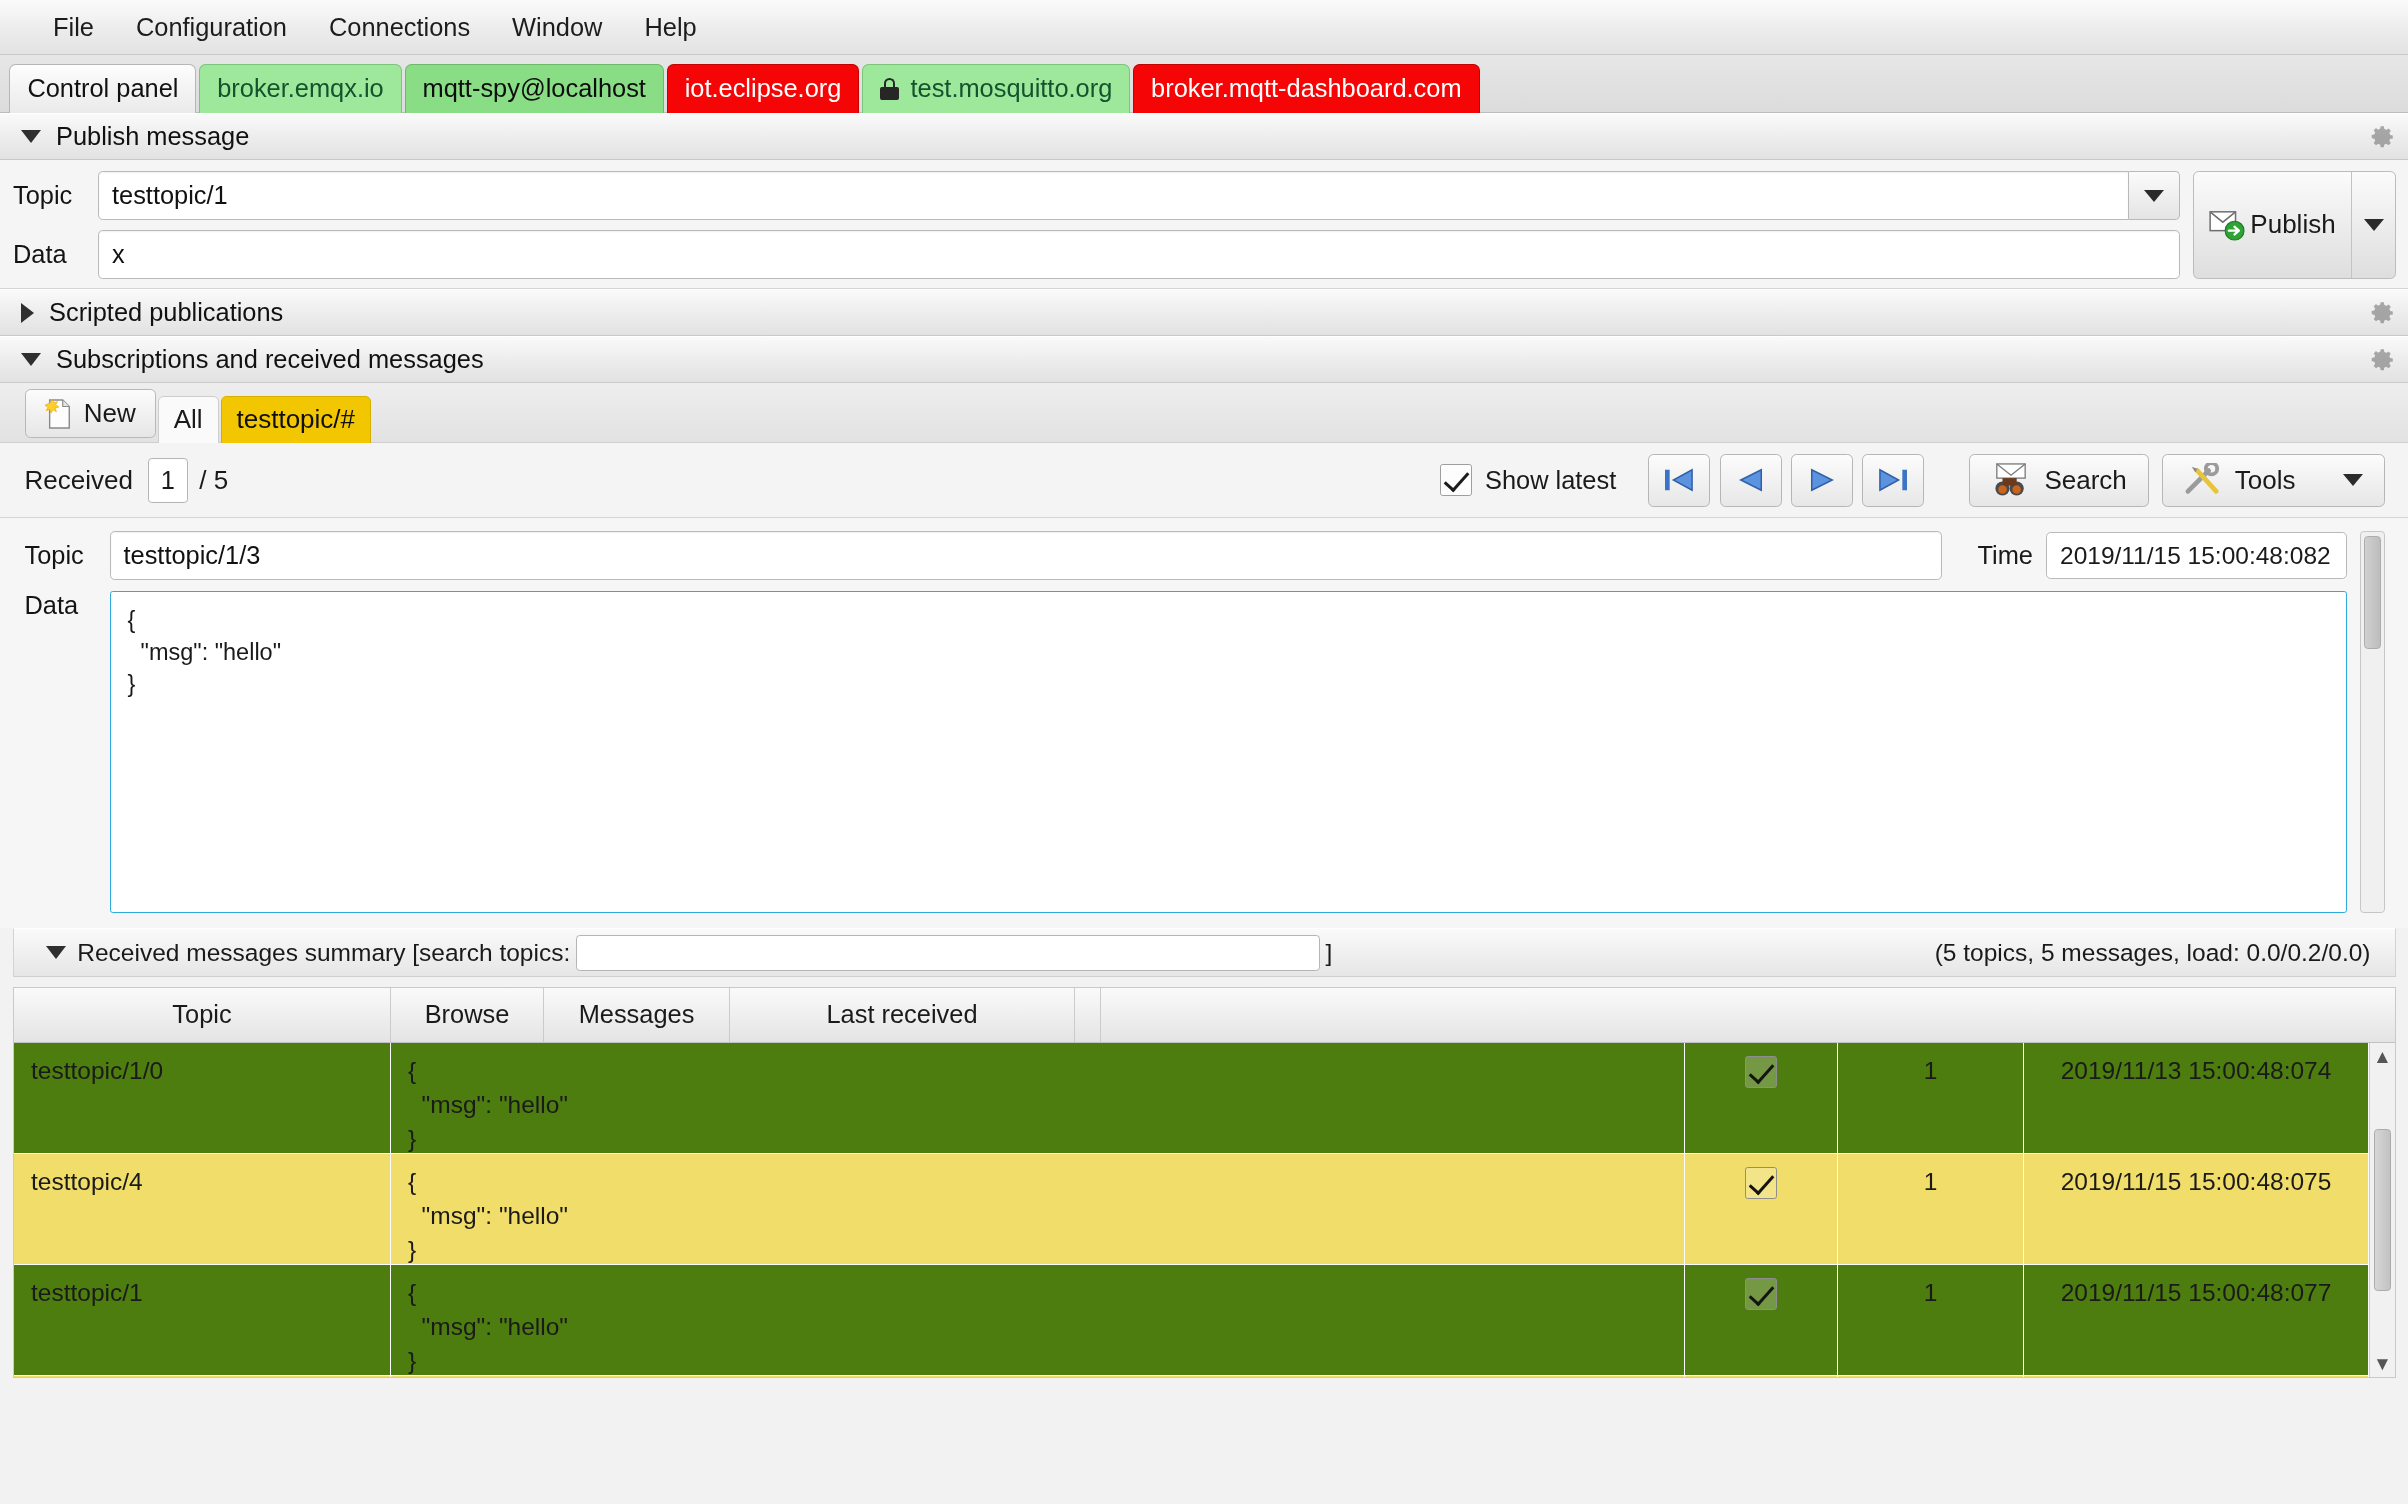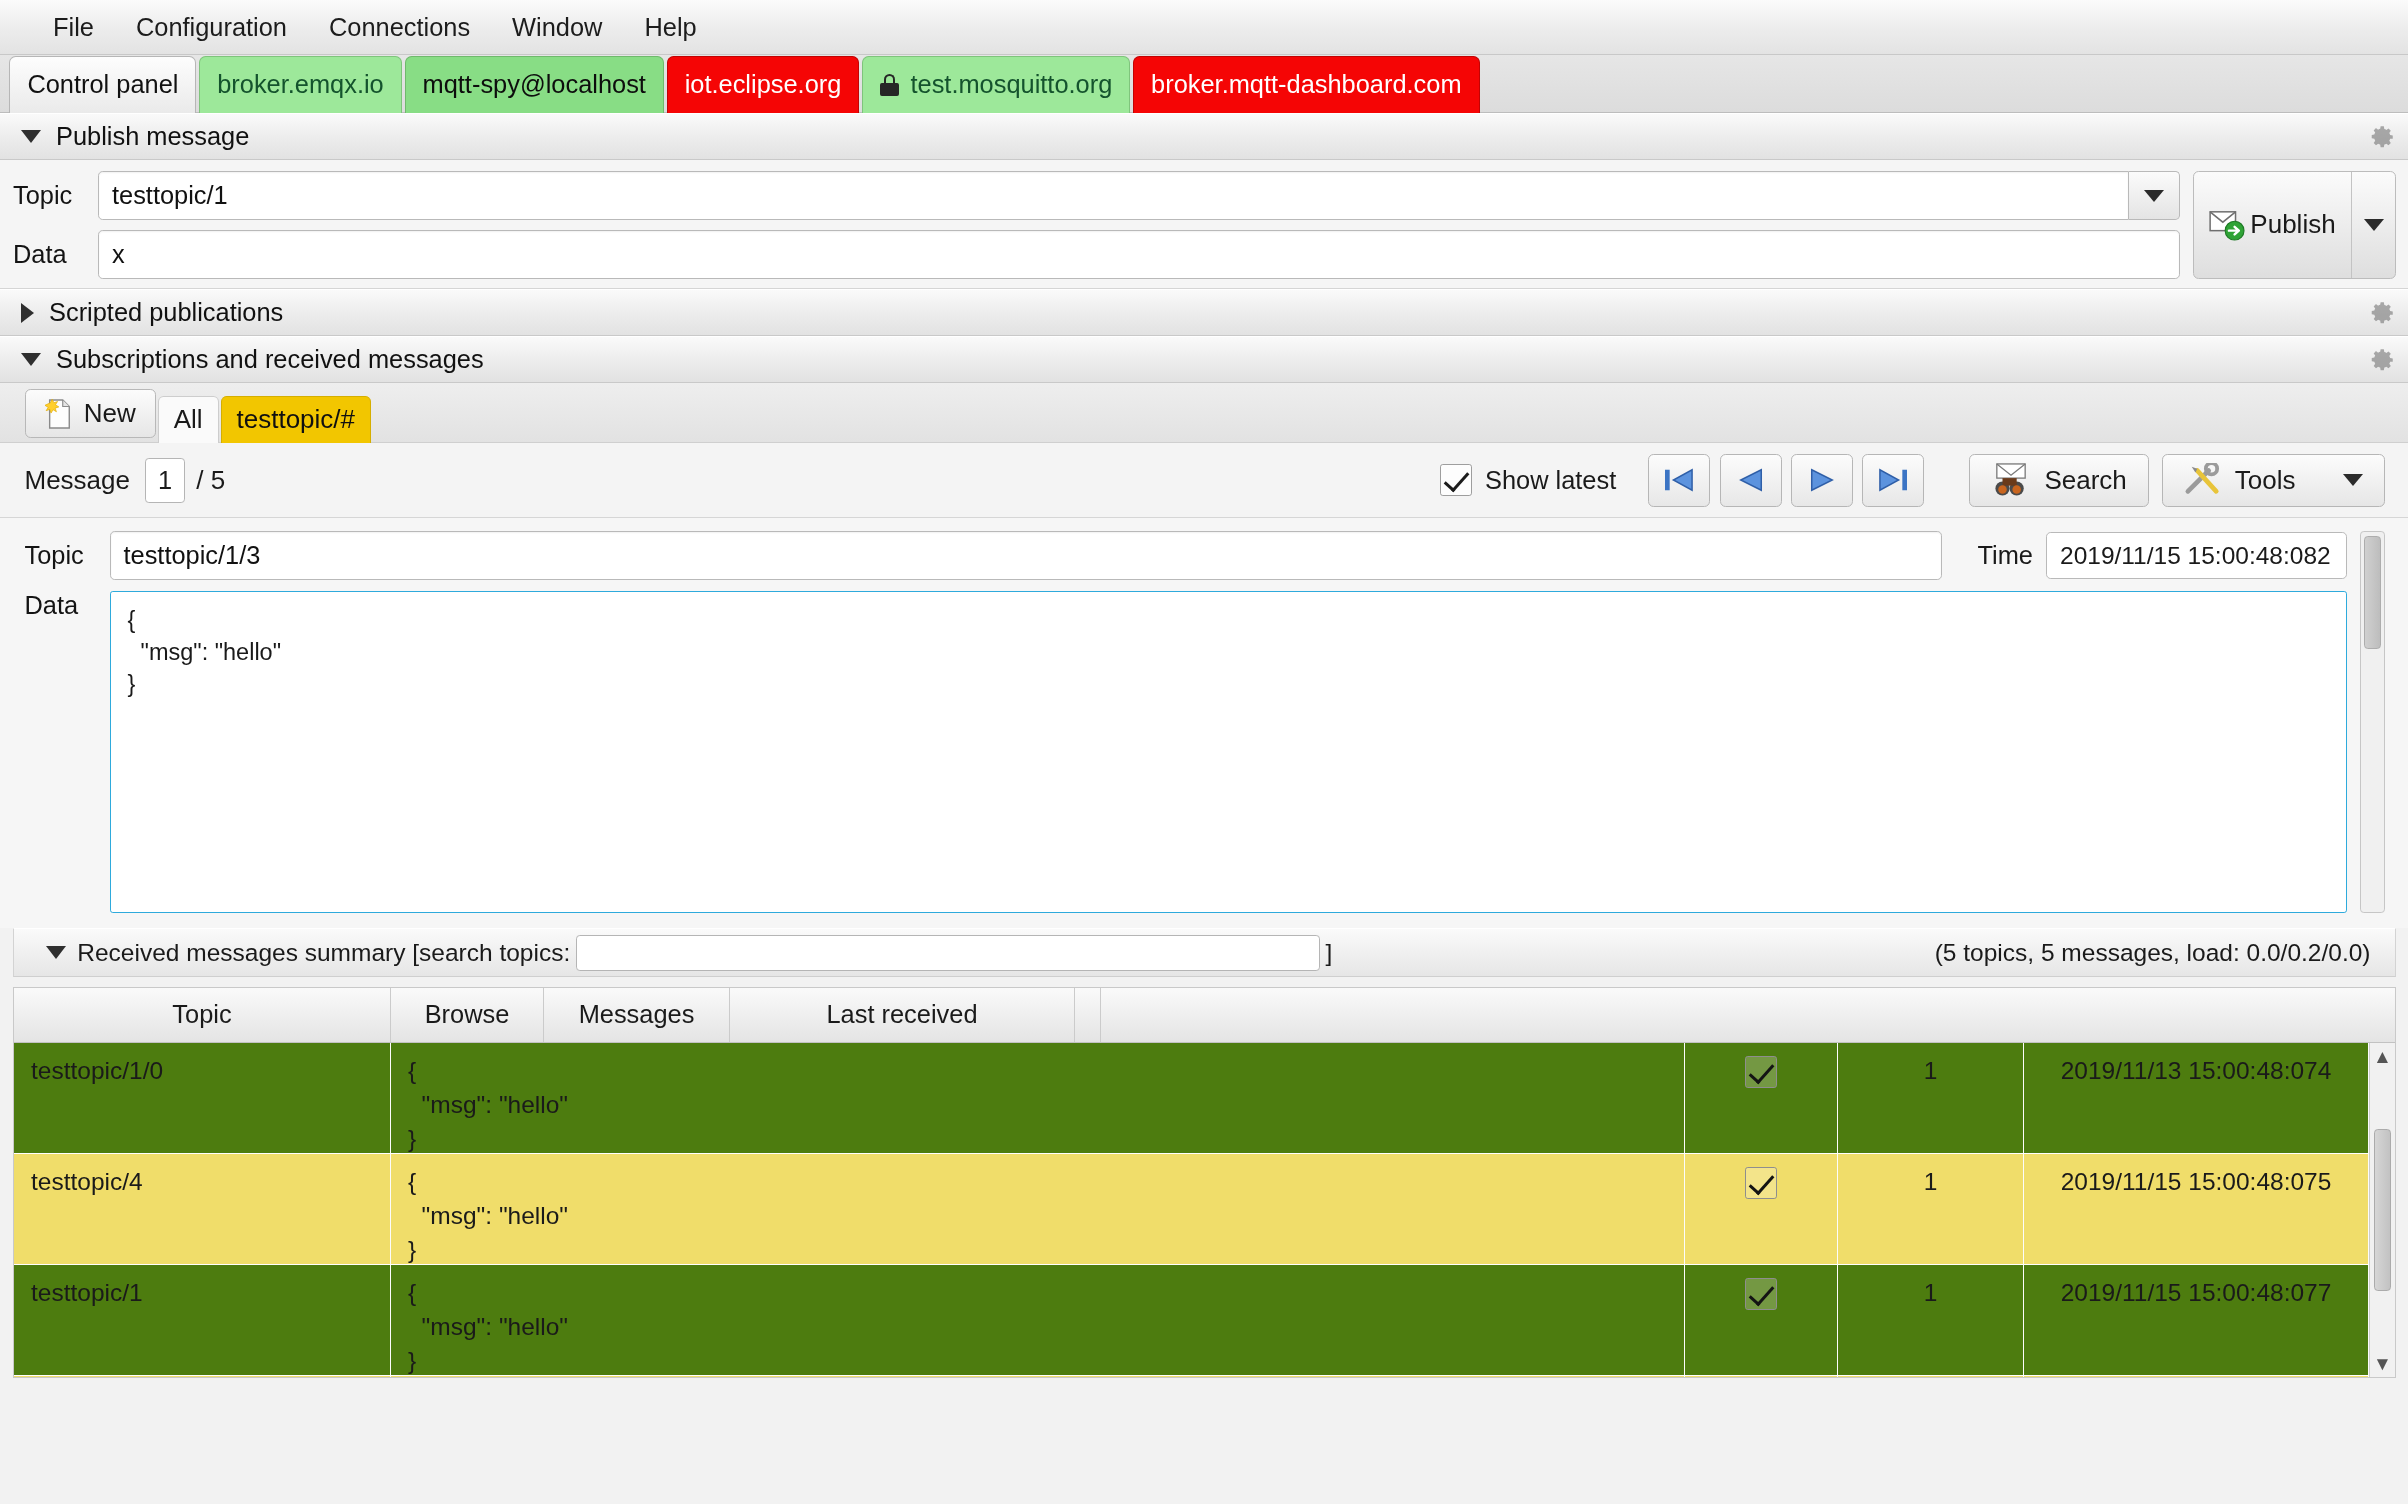--- a/index.html
+++ b/index.html
@@ -35,21 +35,21 @@
   .tabstrip {
     height: 58px;
     background: linear-gradient(to bottom, #e6e6e6, #dcdcdc);
     border-bottom: 0.9px solid #bdbdbd;
     display: flex;
     align-items: flex-end;
     padding: 0 0 0 9.4px;
     gap: 2.8px;
   }
   .ctab {
-    height: 57px;
+    height: 49px;
     display: flex;
     align-items: center;
     gap: 11.3px;
     padding: 0 17px;
     border: 0.9px solid rgba(0,0,0,0.25);
     border-bottom: none;
     border-radius: 6.6px 6.6px 0 0;
     font-size: 25.4px;
     white-space: nowrap;
     cursor: default;
@@ -554,21 +554,21 @@
     </div>
     <div class="stab all">
       <span>All</span>
     </div>
     <div class="stab active-yellow">
       <span>testtopic/#</span>
     </div>
   </div>
 
   <div class="msgnav-row">
-    <span class="msglabel">Message</span>
+    <span class="msglabel">Received</span>
     <div class="msgnum">1</div>
     <span class="msgtotal">/ 5</span>
     <span class="spacer"></span>
 
     <div class="checkbox-wrap">
       <span class="checkbox checked"></span>
       <span class="cb-label">Show latest</span>
     </div>
 
     <div class="navbtns">

